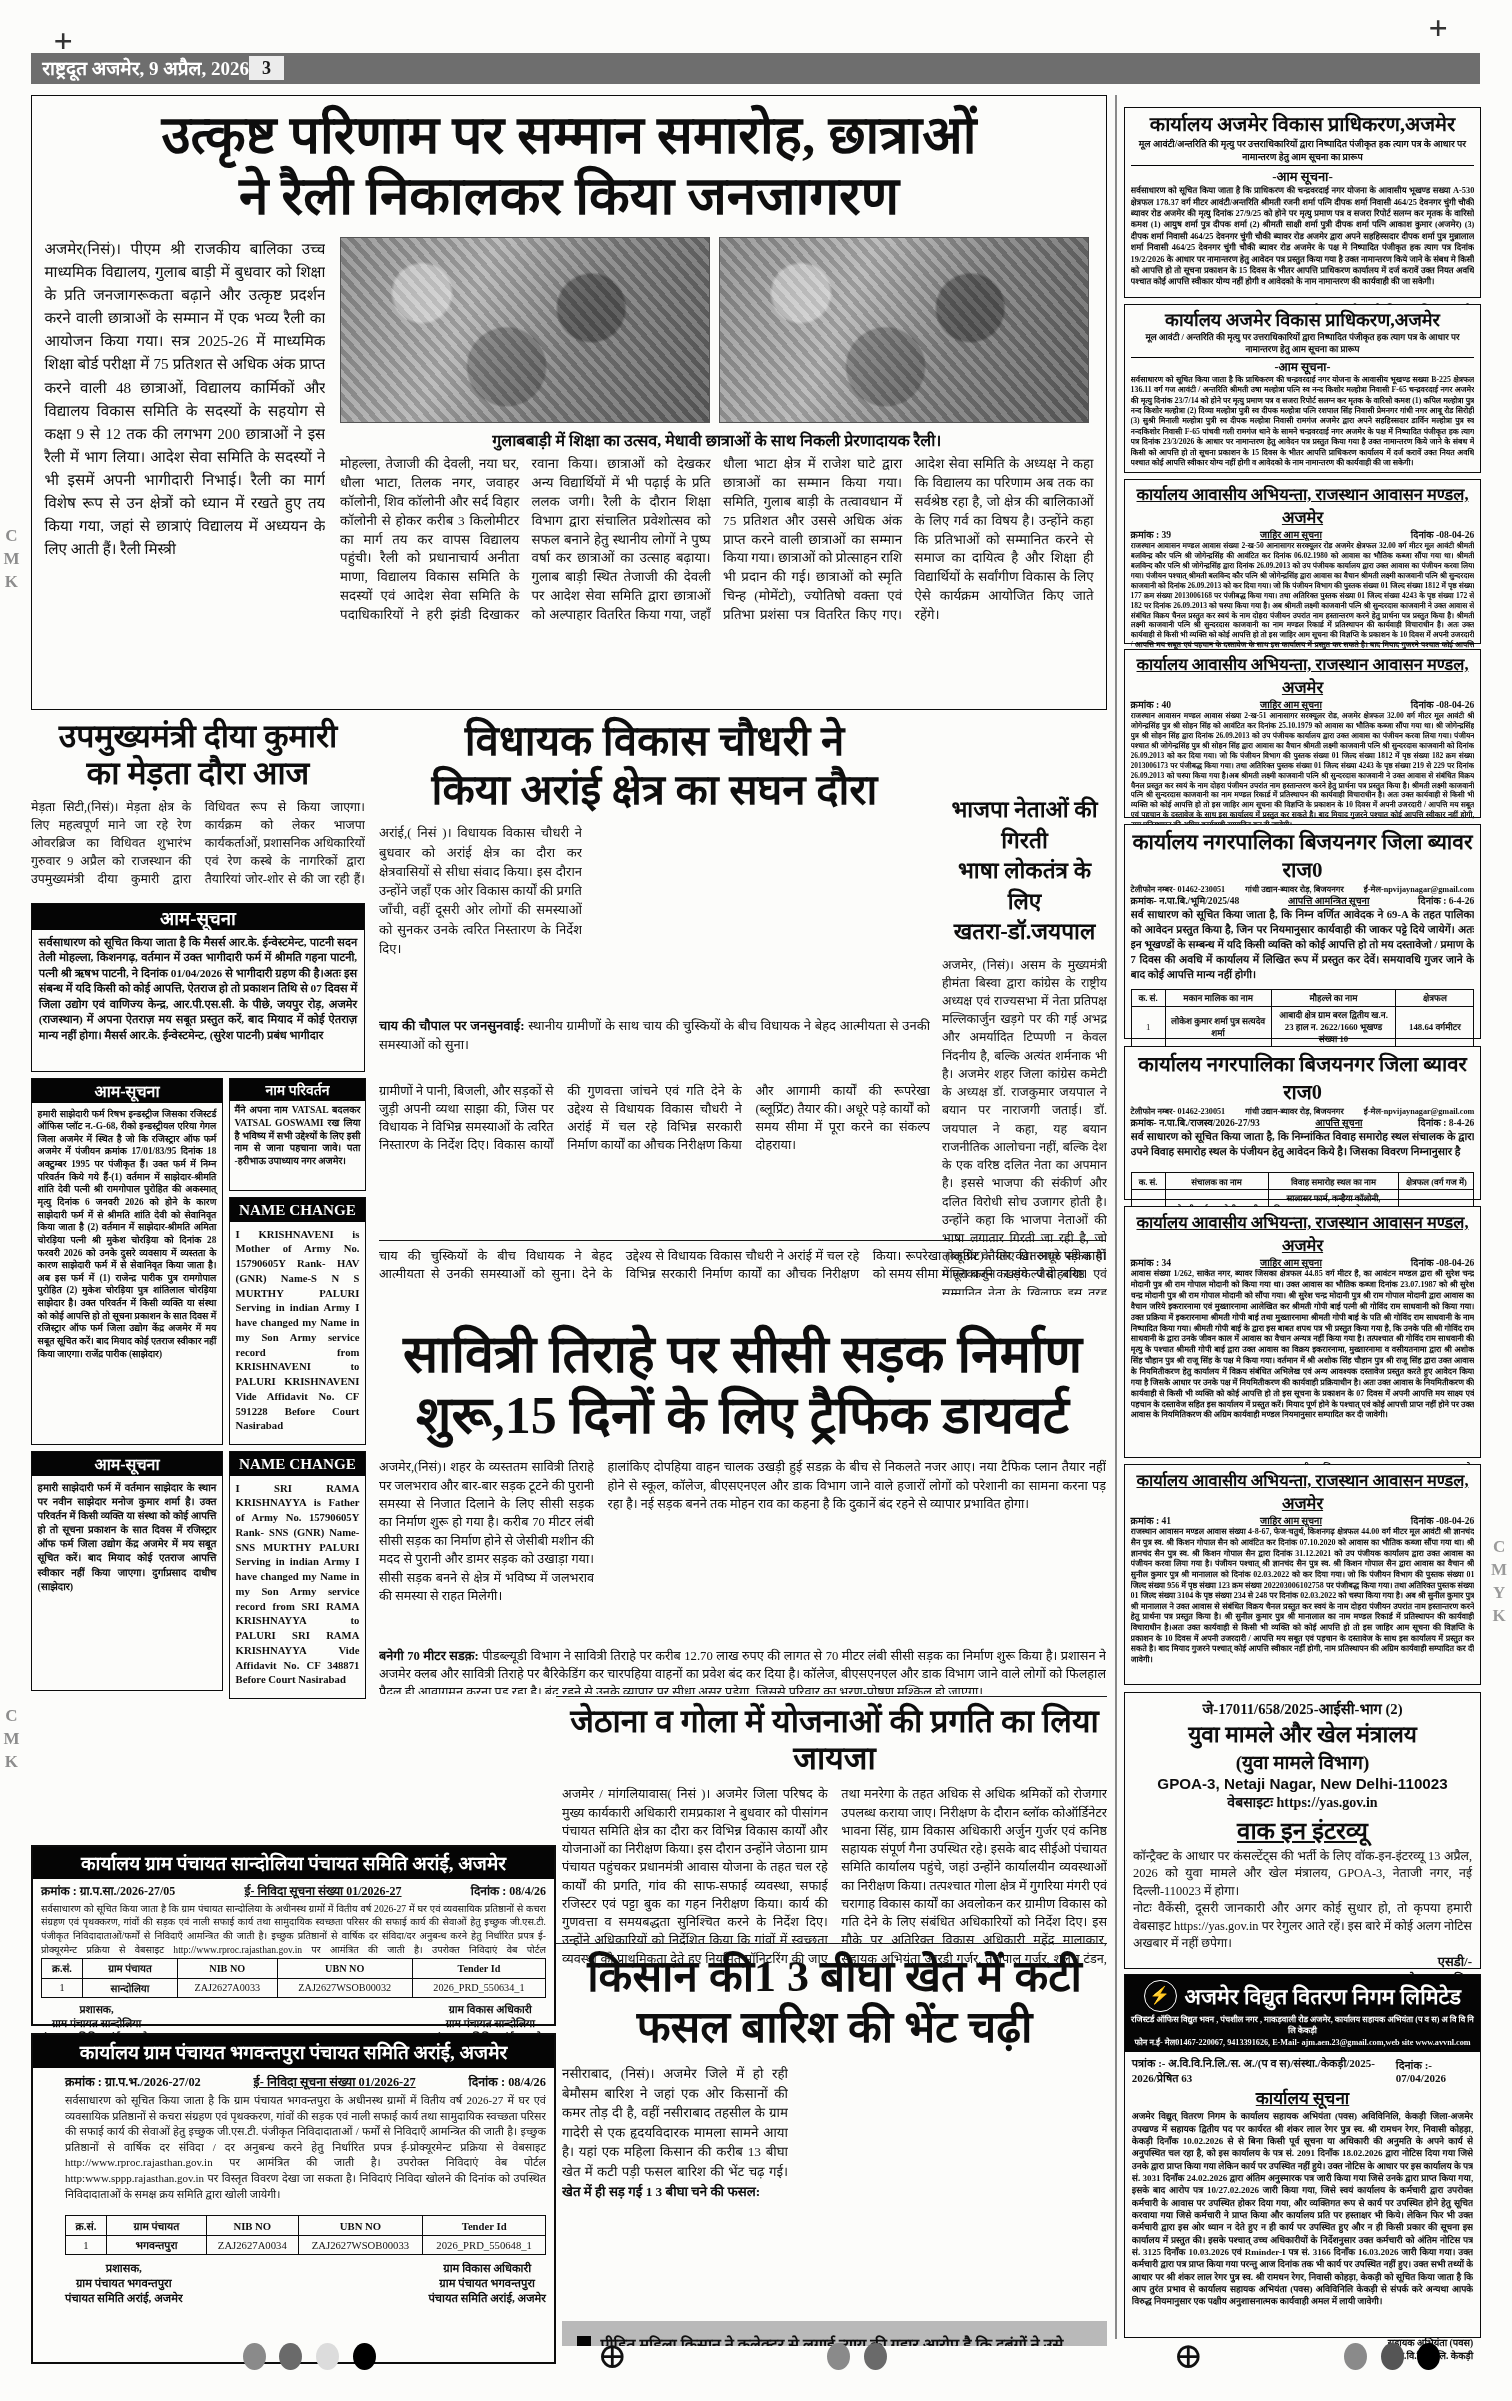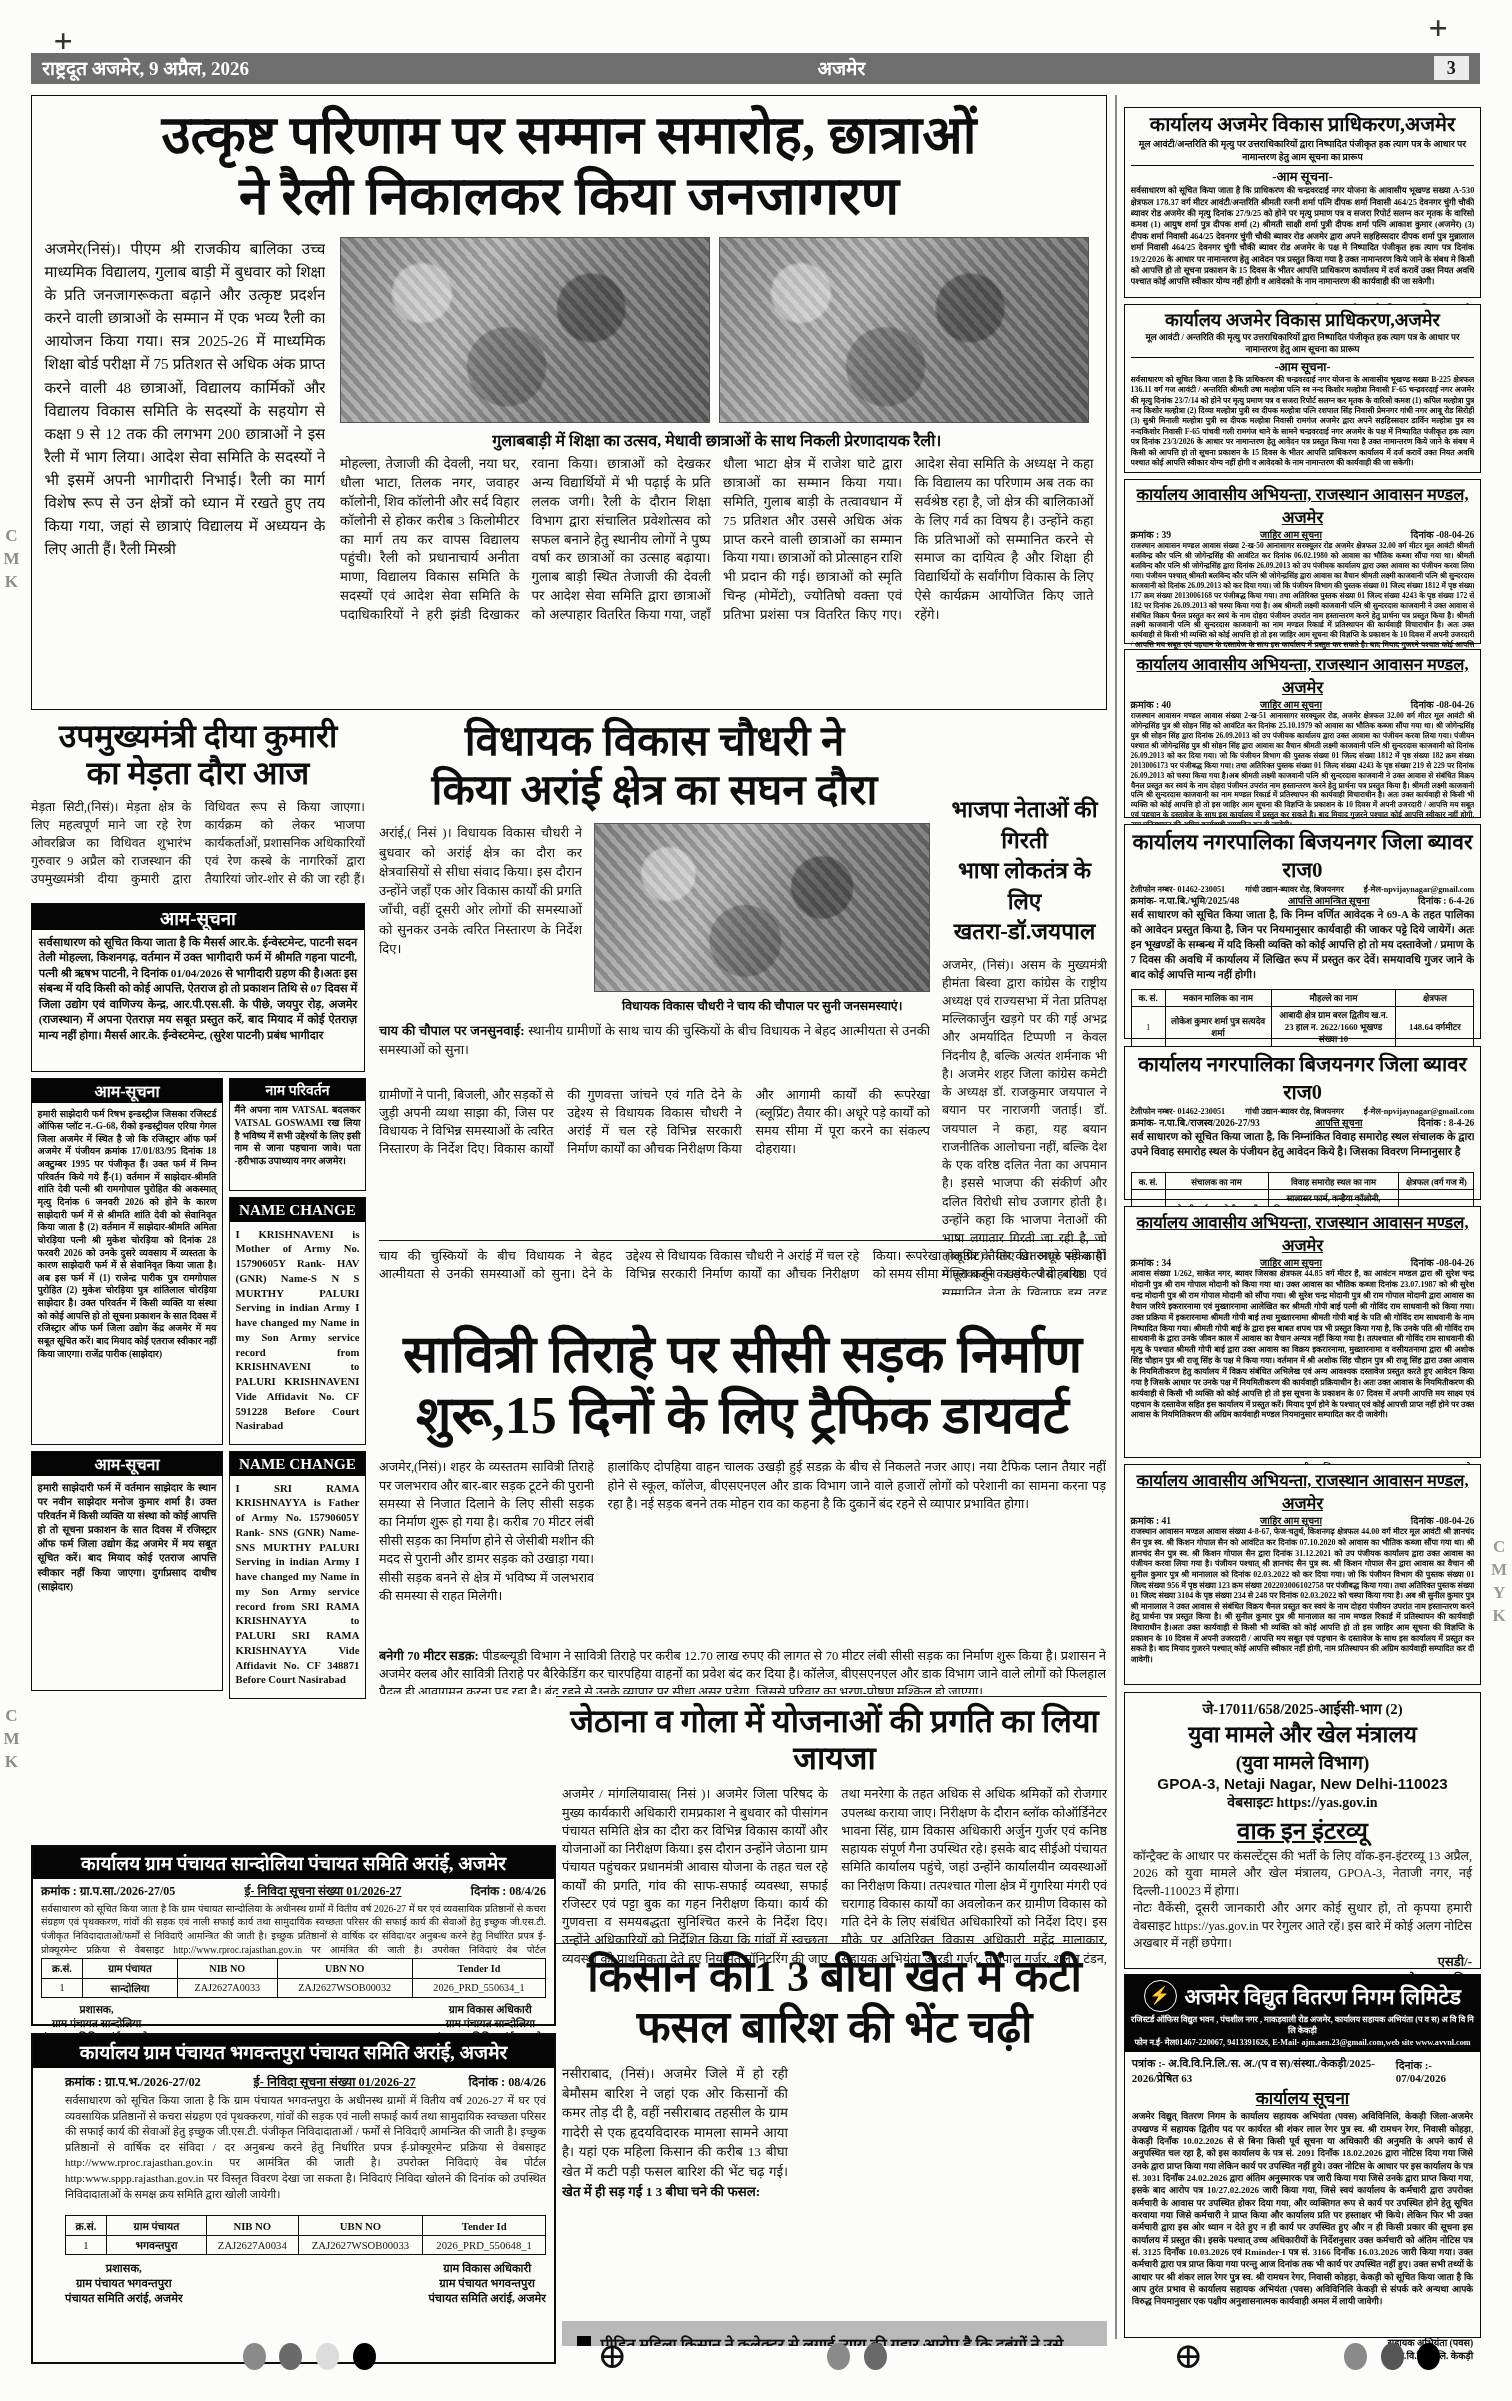--- a/index.html
+++ b/index.html
@@ -56,21 +56,20 @@
   <div class="abs cmyk" style="left:3.4px;top:1705px;color:#8d8d8d;">C
 M
 K</div>
   <div class="abs cmyk" style="left:1491px;top:1536px;color:#9a9a9a;">C
 M
 Y
 K</div>
 
   <div class="abs masthead" style="left:31px;top:53px;width:1449px;height:30.5px;">
     <span>राष्ट्रदूत अजमेर, 9 अप्रैल, 2026</span>
-    <span class="mid">अजमेर</span>
     <span class="pagenum">3</span>
   </div>
 
   <div class="abs vrule" style="left:1115px;top:95px;width:1.7px;height:2244px;"></div>
 
   <div class="abs box" style="left:31px;top:95px;width:1076px;height:615px;padding:9px 12.4px;">
     <div class="hl" style="font-size:53px;">
       <div>उत्कृष्ट परिणाम पर सम्मान समारोह, छात्राओं</div>
       <div>ने रैली निकालकर किया जनजागरण</div>
     </div>
@@ -128,24 +127,20 @@
   </div>
 
   <div class="abs" style="left:379px;top:717px;width:551px;">
     <div class="hl" style="font-size:42px;">
       <div>विधायक विकास चौधरी ने</div>
       <div>किया अरांई क्षेत्र का सघन दौरा</div>
     </div>
     <div style="display:flex;gap:12.4px;margin-top:9px;">
       <div style="width:203px;">
         <div class="just ov" style="font-size:13px;line-height:1.48;height:186px;">अरांई,( निसं )। विधायक विकास चौधरी ने बुधवार को अरांई क्षेत्र का दौरा कर क्षेत्रवासियों से सीधा संवाद किया। इस दौरान उन्होंने जहाँ एक ओर विकास कार्यों की प्रगति जाँची, वहीं दूसरी ओर लोगों की समस्याओं को सुनकर उनके त्वरित निस्तारण के निर्देश दिए।</div>
-      </div>
-      <div style="flex:1;">
-        <div class="photo" style="width:100%;height:169px;"></div>
-        <div class="caption" style="font-size:12.4px;margin-top:4.5px;">विधायक विकास चौधरी ने चाय की चौपाल पर सुनी जनसमस्याएं।</div>
       </div>
     </div>
     <div class="just ov" style="margin-top:8px;font-size:13px;line-height:1.46;height:61px;">
       <span style="font-weight:bold;">चाय की चौपाल पर जनसुनवाई:</span><span> स्थानीय ग्रामीणों के साथ चाय की चुस्कियों के बीच विधायक ने बेहद आत्मीयता से उनकी समस्याओं को सुना।</span>
     </div>
     <div class="cols3 just ov" style="margin-top:3.4px;font-size:12.7px;line-height:1.42;height:169px;">ग्रामीणों ने पानी, बिजली, और सड़कों से जुड़ी अपनी व्यथा साझा की, जिस पर विधायक ने विभिन्न समस्याओं के त्वरित निस्तारण के निर्देश दिए। विकास कार्यों की गुणवत्ता जांचने एवं गति देने के उद्देश्य से विधायक विकास चौधरी ने अरांई में चल रहे विभिन्न सरकारी निर्माण कार्यों का औचक निरीक्षण किया और आगामी कार्यों की रूपरेखा (ब्लूप्रिंट) तैयार की। अधूरे पड़े कार्यों को समय सीमा में पूरा करने का संकल्प दोहराया।</div>
   </div>
 
   <div class="abs" style="left:942px;top:795px;width:165px;">
     <div class="hl" style="font-size:22.6px;line-height:1.35;">

